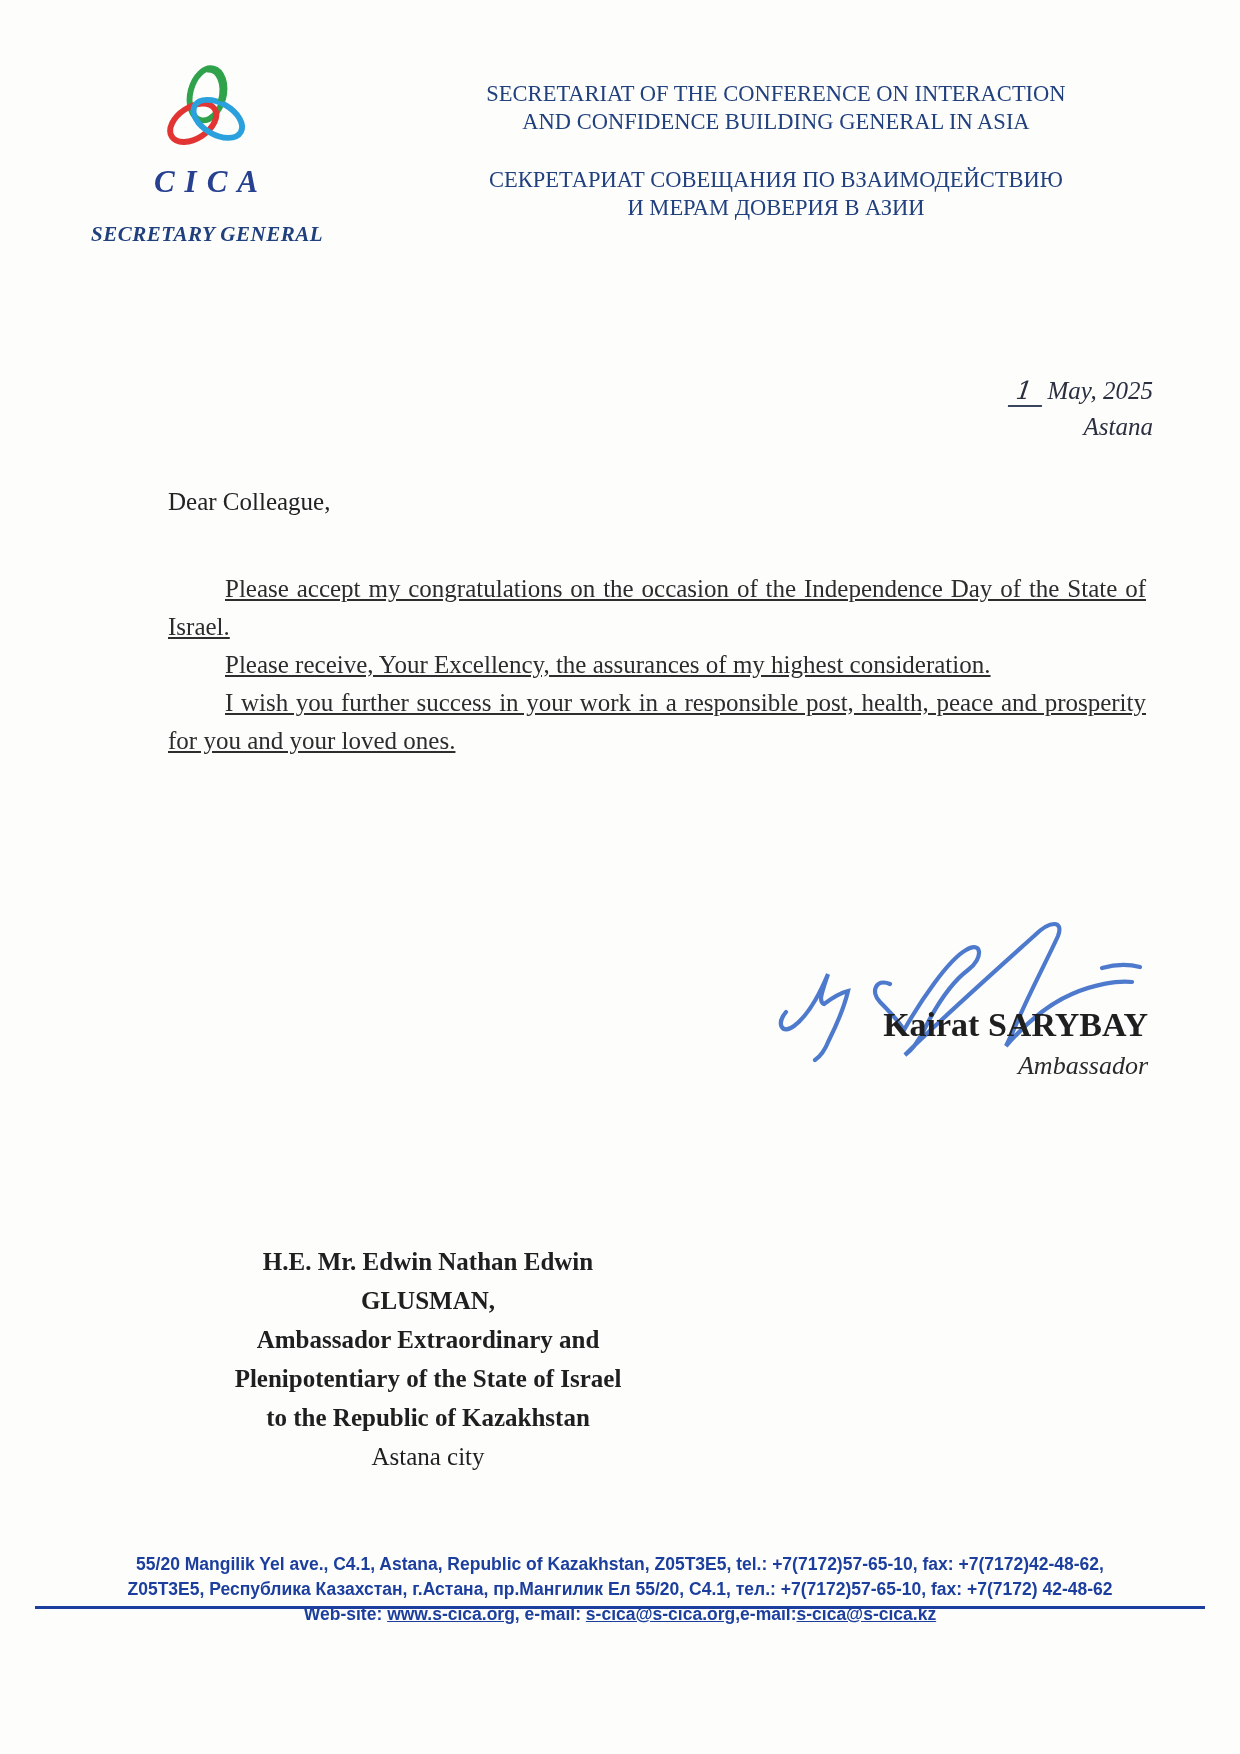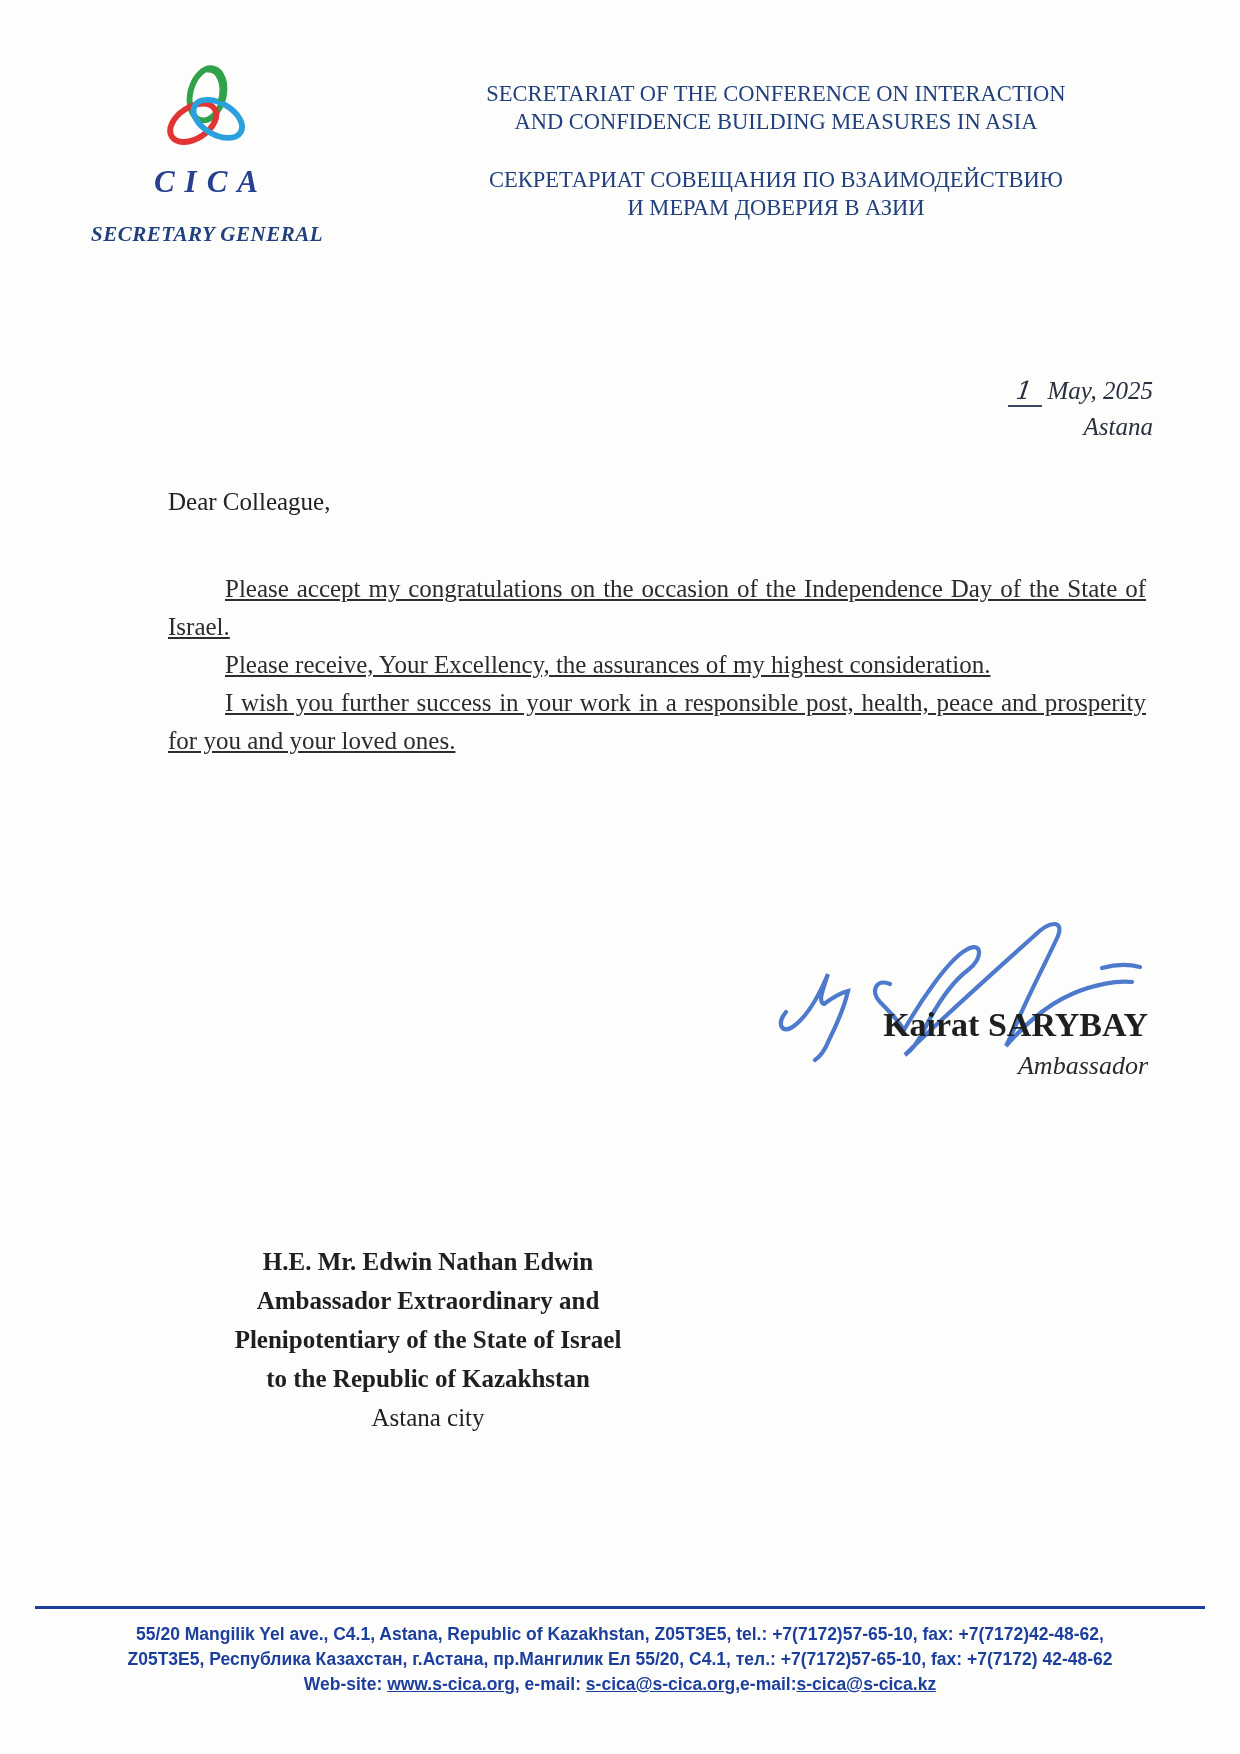--- a/index.html
+++ b/index.html
@@ -73,21 +73,21 @@
     text-align:center;font-size:25px;line-height:39px;color:#1f1f1f;
   }
   .recipient .bold{font-weight:bold;}
 
   
   .footer-rule{
     position:absolute;left:35px;top:1606px;width:1170px;height:3px;
     background:var(--footer-blue,#1c3f9e);
   }
   .footer-text{
-    position:absolute;left:45px;top:1622px;width:1150px;
+    position:absolute;left:45px;top:1552px;width:1150px;
     text-align:center;
     font-family:"Liberation Sans", sans-serif;
     font-weight:bold;font-size:17.5px;line-height:25px;
     color:var(--footer-blue,#1c3f9e);
   }
   .footer-text a{color:inherit;text-decoration:underline;cursor:pointer;}
 </style>
 </head>
 <body>
 
@@ -100,21 +100,21 @@
       <ellipse cx="66" cy="55" rx="27" ry="16" transform="rotate(30 66 55)" stroke="var(--logo-sky,#2aa0dc)" stroke-width="6"></ellipse>
       <path d="M55 5 a17 27 14 0 1 14 32" stroke="var(--logo-green,#2fa24b)" stroke-width="6"></path>
     </svg>
     <div class="logo-acronym">CICA</div>
     <div class="logo-unit">SECRETARY GENERAL</div>
   </div>
 
   <div class="letterhead">
     <div class="en">
       <div>SECRETARIAT OF THE CONFERENCE ON INTERACTION</div>
-      <div>AND CONFIDENCE BUILDING MEASURES IN ASIA</div>
+      <div>AND CONFIDENCE BUILDING GENERAL IN ASIA</div>
     </div>
     <div class="ru">
       <div>СЕКРЕТАРИАТ СОВЕЩАНИЯ ПО ВЗАИМОДЕЙСТВИЮ</div>
       <div>И МЕРАМ ДОВЕРИЯ В АЗИИ</div>
     </div>
   </div>
 
   <div class="dateline">
     <div>
       <span class="date-day">1</span><span>May, 2025</span>
@@ -137,20 +137,21 @@
     <path d="M330 60 C 344 56, 357 56, 368 59"></path>
   </svg>
 
   <div class="sig-block">
     <div class="sig-name">Kairat SARYBAY</div>
     <div class="sig-title">Ambassador</div>
   </div>
 
   <div class="recipient">
     <div class="bold">H.E. Mr. Edwin Nathan Edwin</div>
+    <div class="bold">GLUSMAN,</div>
     <div class="bold">Ambassador Extraordinary and</div>
     <div class="bold">Plenipotentiary of the State of Israel</div>
     <div class="bold">to the Republic of Kazakhstan</div>
     <div>Astana city</div>
   </div>
 
   <div class="footer-rule"></div>
   <div class="footer-text">
     <div>55/20 Mangilik Yel ave., C4.1, Astana, Republic of Kazakhstan, Z05T3E5, tel.: +7(7172)57-65-10, fax: +7(7172)42-48-62,</div>
     <div>Z05T3E5, Республика Казахстан, г.Астана, пр.Мангилик Ел 55/20, C4.1, тел.: +7(7172)57-65-10, fax: +7(7172) 42-48-62</div>

